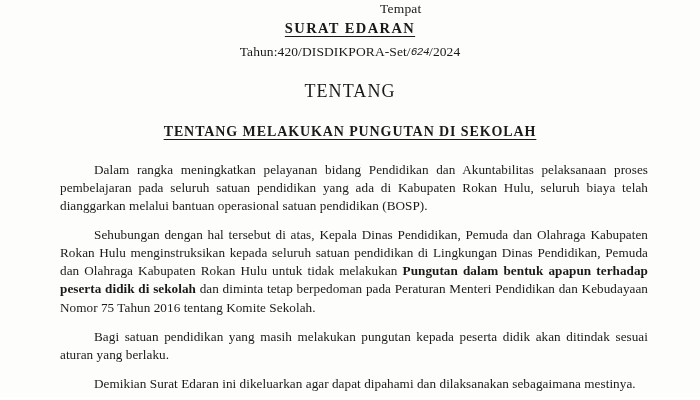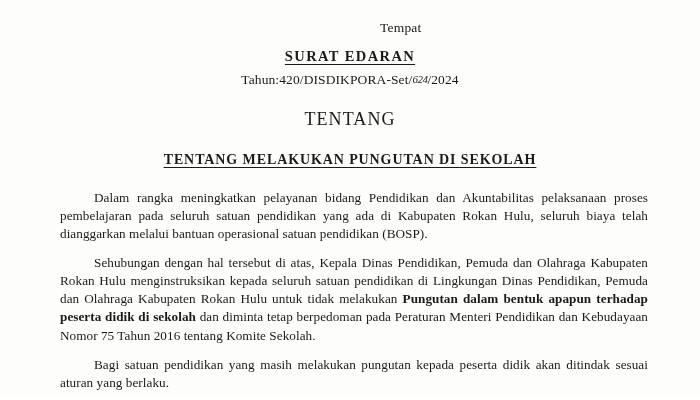--- a/index.html
+++ b/index.html
@@ -18,42 +18,42 @@
     position: relative;
     width: 700px;
     height: 400px;
     box-sizing: border-box;
     padding: 0 52px;
     background: #fdfdfb;
   }
   .tempat {
     position: absolute;
     left: 380px;
-    top: 20px;
+    top: 1px;
     font-size: 13.5px;
     letter-spacing: 0.2px;
   }
   .title-block {
-    padding-top: 48px;
+    padding-top: 20px;
     text-align: center;
   }
   .doc-title {
     font-size: 14.5px;
     font-weight: bold;
     letter-spacing: 1.4px;
     text-decoration: underline;
     text-underline-offset: 2.5px;
   }
   .doc-number {
     margin-top: 7px;
     font-size: 13.5px;
     letter-spacing: 0.1px;
   }
   .doc-number .handwritten {
-    font-family: Liberation Serif, serif;
+    font-family: Liberation Mono, monospace;
     font-style: italic;
     font-size: 11px;
     vertical-align: 1px;
     letter-spacing: -0.5px;
     text-align: right;
   }
   .tentang {
     margin-top: 21px;
     font-size: 18px;
     letter-spacing: 1.1px;

